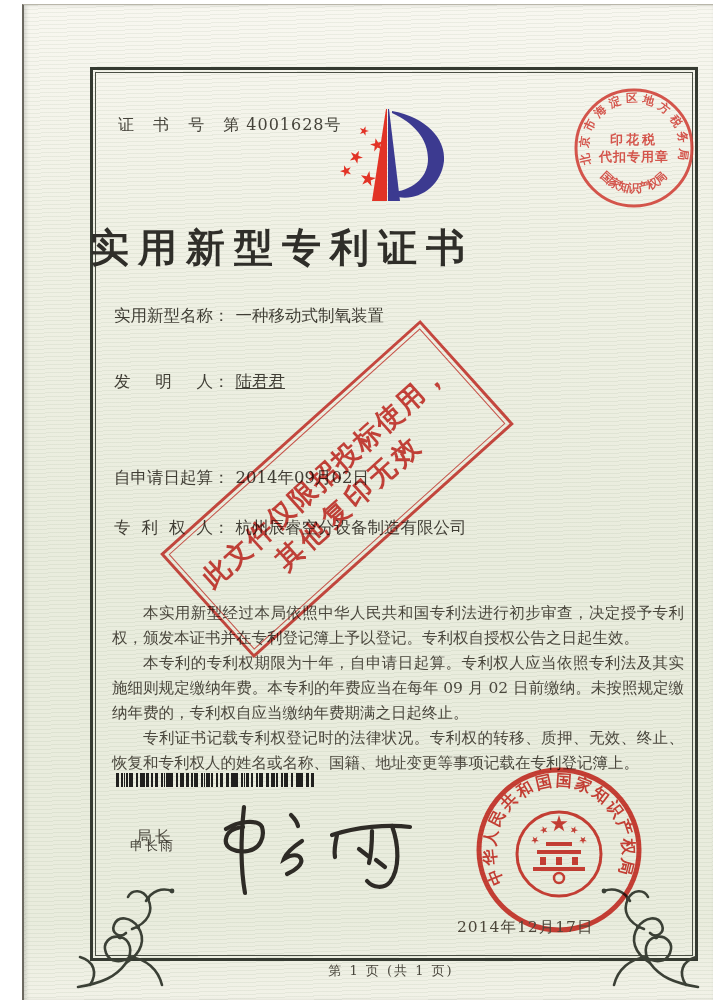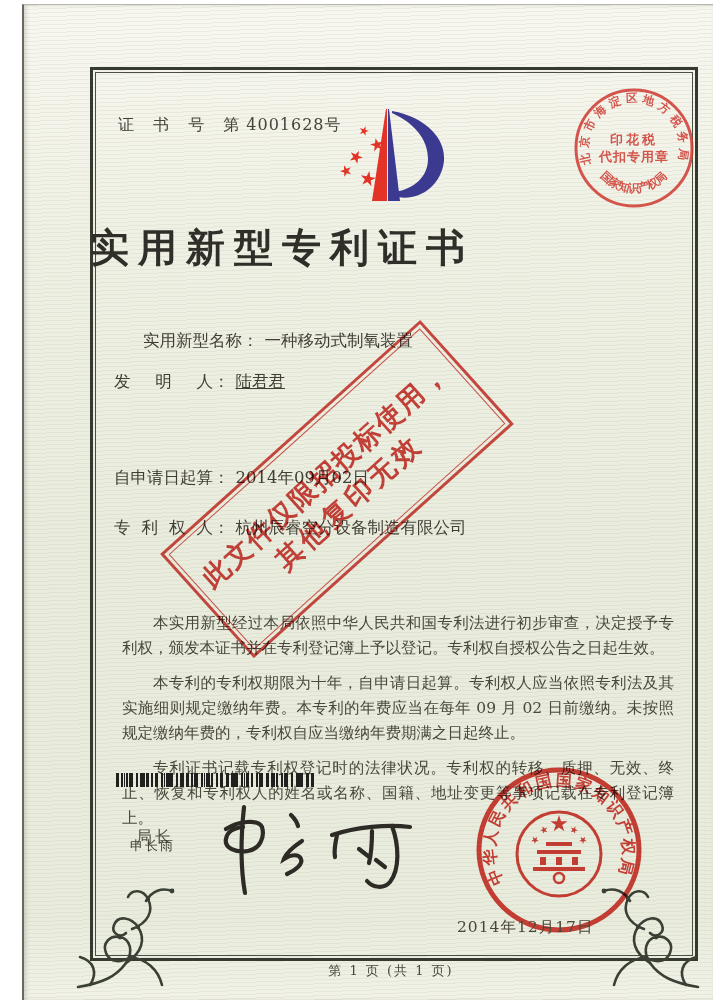--- a/index.html
+++ b/index.html
@@ -30,25 +30,25 @@
   .logo{position:absolute;left:296px;top:96px;width:142px;height:112px;}
 
   .tax-stamp{position:absolute;left:545px;top:78px;width:130px;height:130px;opacity:.85;}
 
   .title{position:absolute;left:66px;top:216px;width:602px;text-align:left;
          font-size:39px;font-weight:bold;letter-spacing:9px;color:#2f2e29;}
 
   .field{position:absolute;left:90px;font-size:16.5px;color:#403e35;white-space:nowrap;}
   .flabel{display:inline-block;width:99px;text-align:justify;text-align-last:justify;}
   .fcolon{display:inline-block;margin-right:6px;}
-  .f0{top:325px;margin-left:29px;} .f1{top:366px;text-decoration:underline;} .f2{top:416px;} .f3{top:462px;} .f4{top:512px;} .f5{top:560px;}
+  .f0{top:300px;} .f1{top:366px;text-decoration:underline;} .f2{top:416px;} .f3{top:462px;} .f4{top:512px;} .f5{top:560px;}
 
   .body-text{position:absolute;left:88px;top:596px;width:572px;font-size:15.5px;
              line-height:25px;color:#4a473d;text-align:justify;}
-  .body-text p{margin:10px;text-indent:2em;}
+  .body-text p{margin:0;text-indent:2em;}
 
   
   .dstamp{position:absolute;left:138px;top:414px;width:344px;height:134px;
           transform:rotate(-42deg);transform-origin:center;
           border:3px solid rgba(205,37,31,0.82);color:rgba(205,37,31,0.85);
           display:flex;flex-direction:column;align-items:center;justify-content:center;
           mix-blend-mode:multiply;}
   .dstamp::before{content:"";position:absolute;inset:3px;border:1px solid rgba(205,37,31,0.75);}
   .dstamp .l1{font-size:27px;font-weight:bold;letter-spacing:2px;}
   .dstamp .l2{font-size:27px;font-weight:bold;letter-spacing:4px;}

